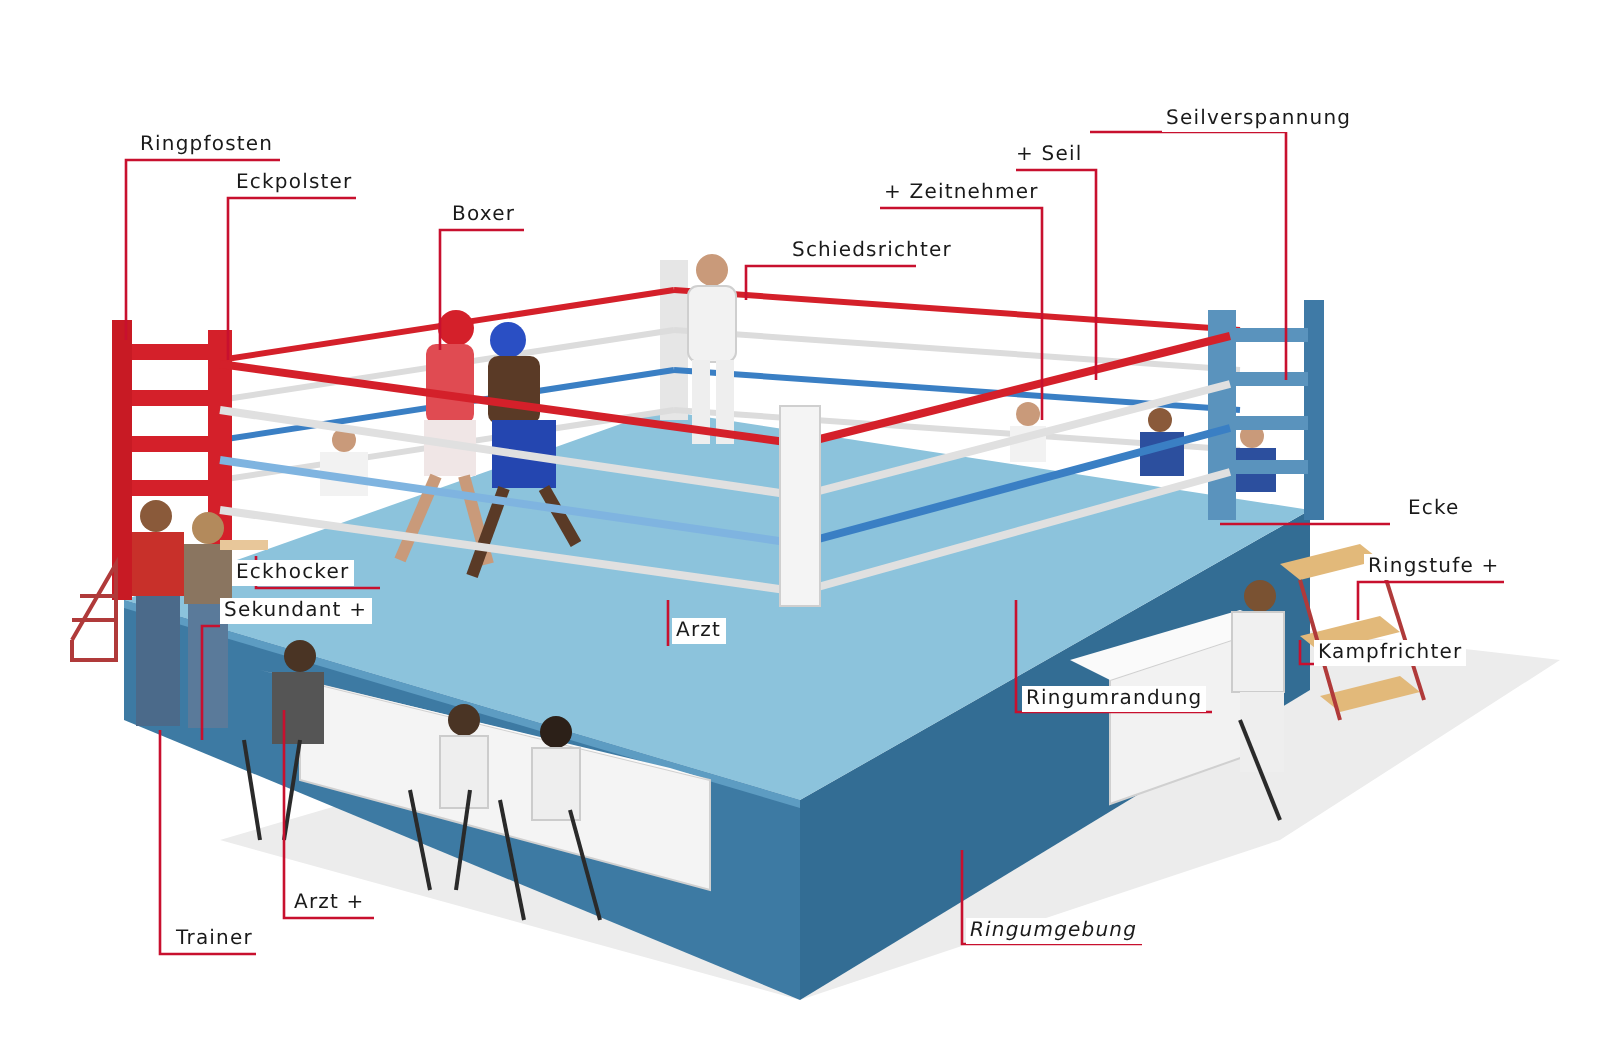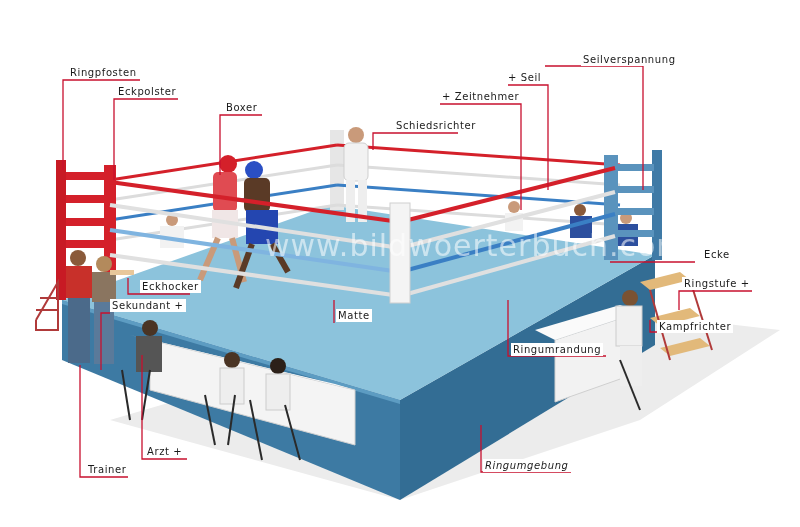--- a/index.html
+++ b/index.html
@@ -150,21 +150,20 @@
     <g>
       <polygon points="555,340 640,312 640,372 555,402" fill="#f2f2f2" stroke="#d0d0d0"></polygon>
       <polygon points="535,330 620,305 640,312 555,340" fill="#fafafa"></polygon>
       <circle cx="630" cy="298" r="8" fill="#7a5232"></circle>
       <rect x="616" y="306" width="26" height="40" fill="#f0f0f0" stroke="#cccccc"></rect>
       <rect x="620" y="346" width="22" height="40" fill="#eeeeee"></rect>
       <line x1="620" y1="360" x2="640" y2="410" stroke="#2a2a2a" stroke-width="2"></line>
     </g>
   </svg>
 
-  <div class="watermark">www.bildwoerterbuch.com</div>
 
   <svg class="art" width="800" height="527" viewBox="0 0 800 527">
     <g stroke="#c8102e" stroke-width="1.3" fill="none">
       <polyline points="140,80 63,80 63,170"></polyline>
       <polyline points="178,99 114,99 114,180"></polyline>
       <polyline points="262,115 220,115 220,175"></polyline>
       <polyline points="458,133 373,133 373,150"></polyline>
       <polyline points="440,104 521,104 521,210"></polyline>
       <polyline points="508,85 548,85 548,190"></polyline>
       <polyline points="545,66 643,66 643,190"></polyline>
@@ -182,23 +181,23 @@
   </svg>
 
   <span class="lbl" style="left:68px;top:66px;">Ringpfosten</span>
   <span class="lbl" style="left:116px;top:85px;">Eckpolster</span>
   <span class="lbl" style="left:224px;top:101px;">Boxer</span>
   <span class="lbl" style="left:394px;top:119px;">Schiedsrichter</span>
   <span class="lbl" style="left:440px;top:90px;">+ Zeitnehmer</span>
   <span class="lbl" style="left:506px;top:71px;">+ Seil</span>
   <span class="lbl" style="left:540px;top:53px;margin-left:41px;">Seilverspannung</span>
   <span class="lbl" style="left:666px;top:248px;margin-left:36px;">Ecke</span>
-  <span class="lbl" style="left:140px;top:280px;">Eckhocker</span>
+  <span class="lbl" style="left:116px;top:280px;">Eckhocker</span>
   <span class="lbl" style="left:110px;top:299px;">Sekundant +</span>
-  <span class="lbl" style="left:336px;top:309px;">Matte</span>
+  <span class="lbl" style="left:336px;top:309px;">Arzt</span>
   <span class="lbl" style="left:682px;top:277px;">Ringstufe +</span>
   <span class="lbl" style="left:657px;top:320px;text-align:center;">Kampfrichter</span>
   <span class="lbl" style="left:511px;top:343px;">Ringumrandung</span>
   <span class="lbl" style="left:145px;top:445px;">Arzt +</span>
   <span class="lbl" style="left:86px;top:463px;">Trainer</span>
   <span class="lbl" style="left:483px;top:459px;font-style:italic;">Ringumgebung</span>
 
 </div>
 
 </body></html>

